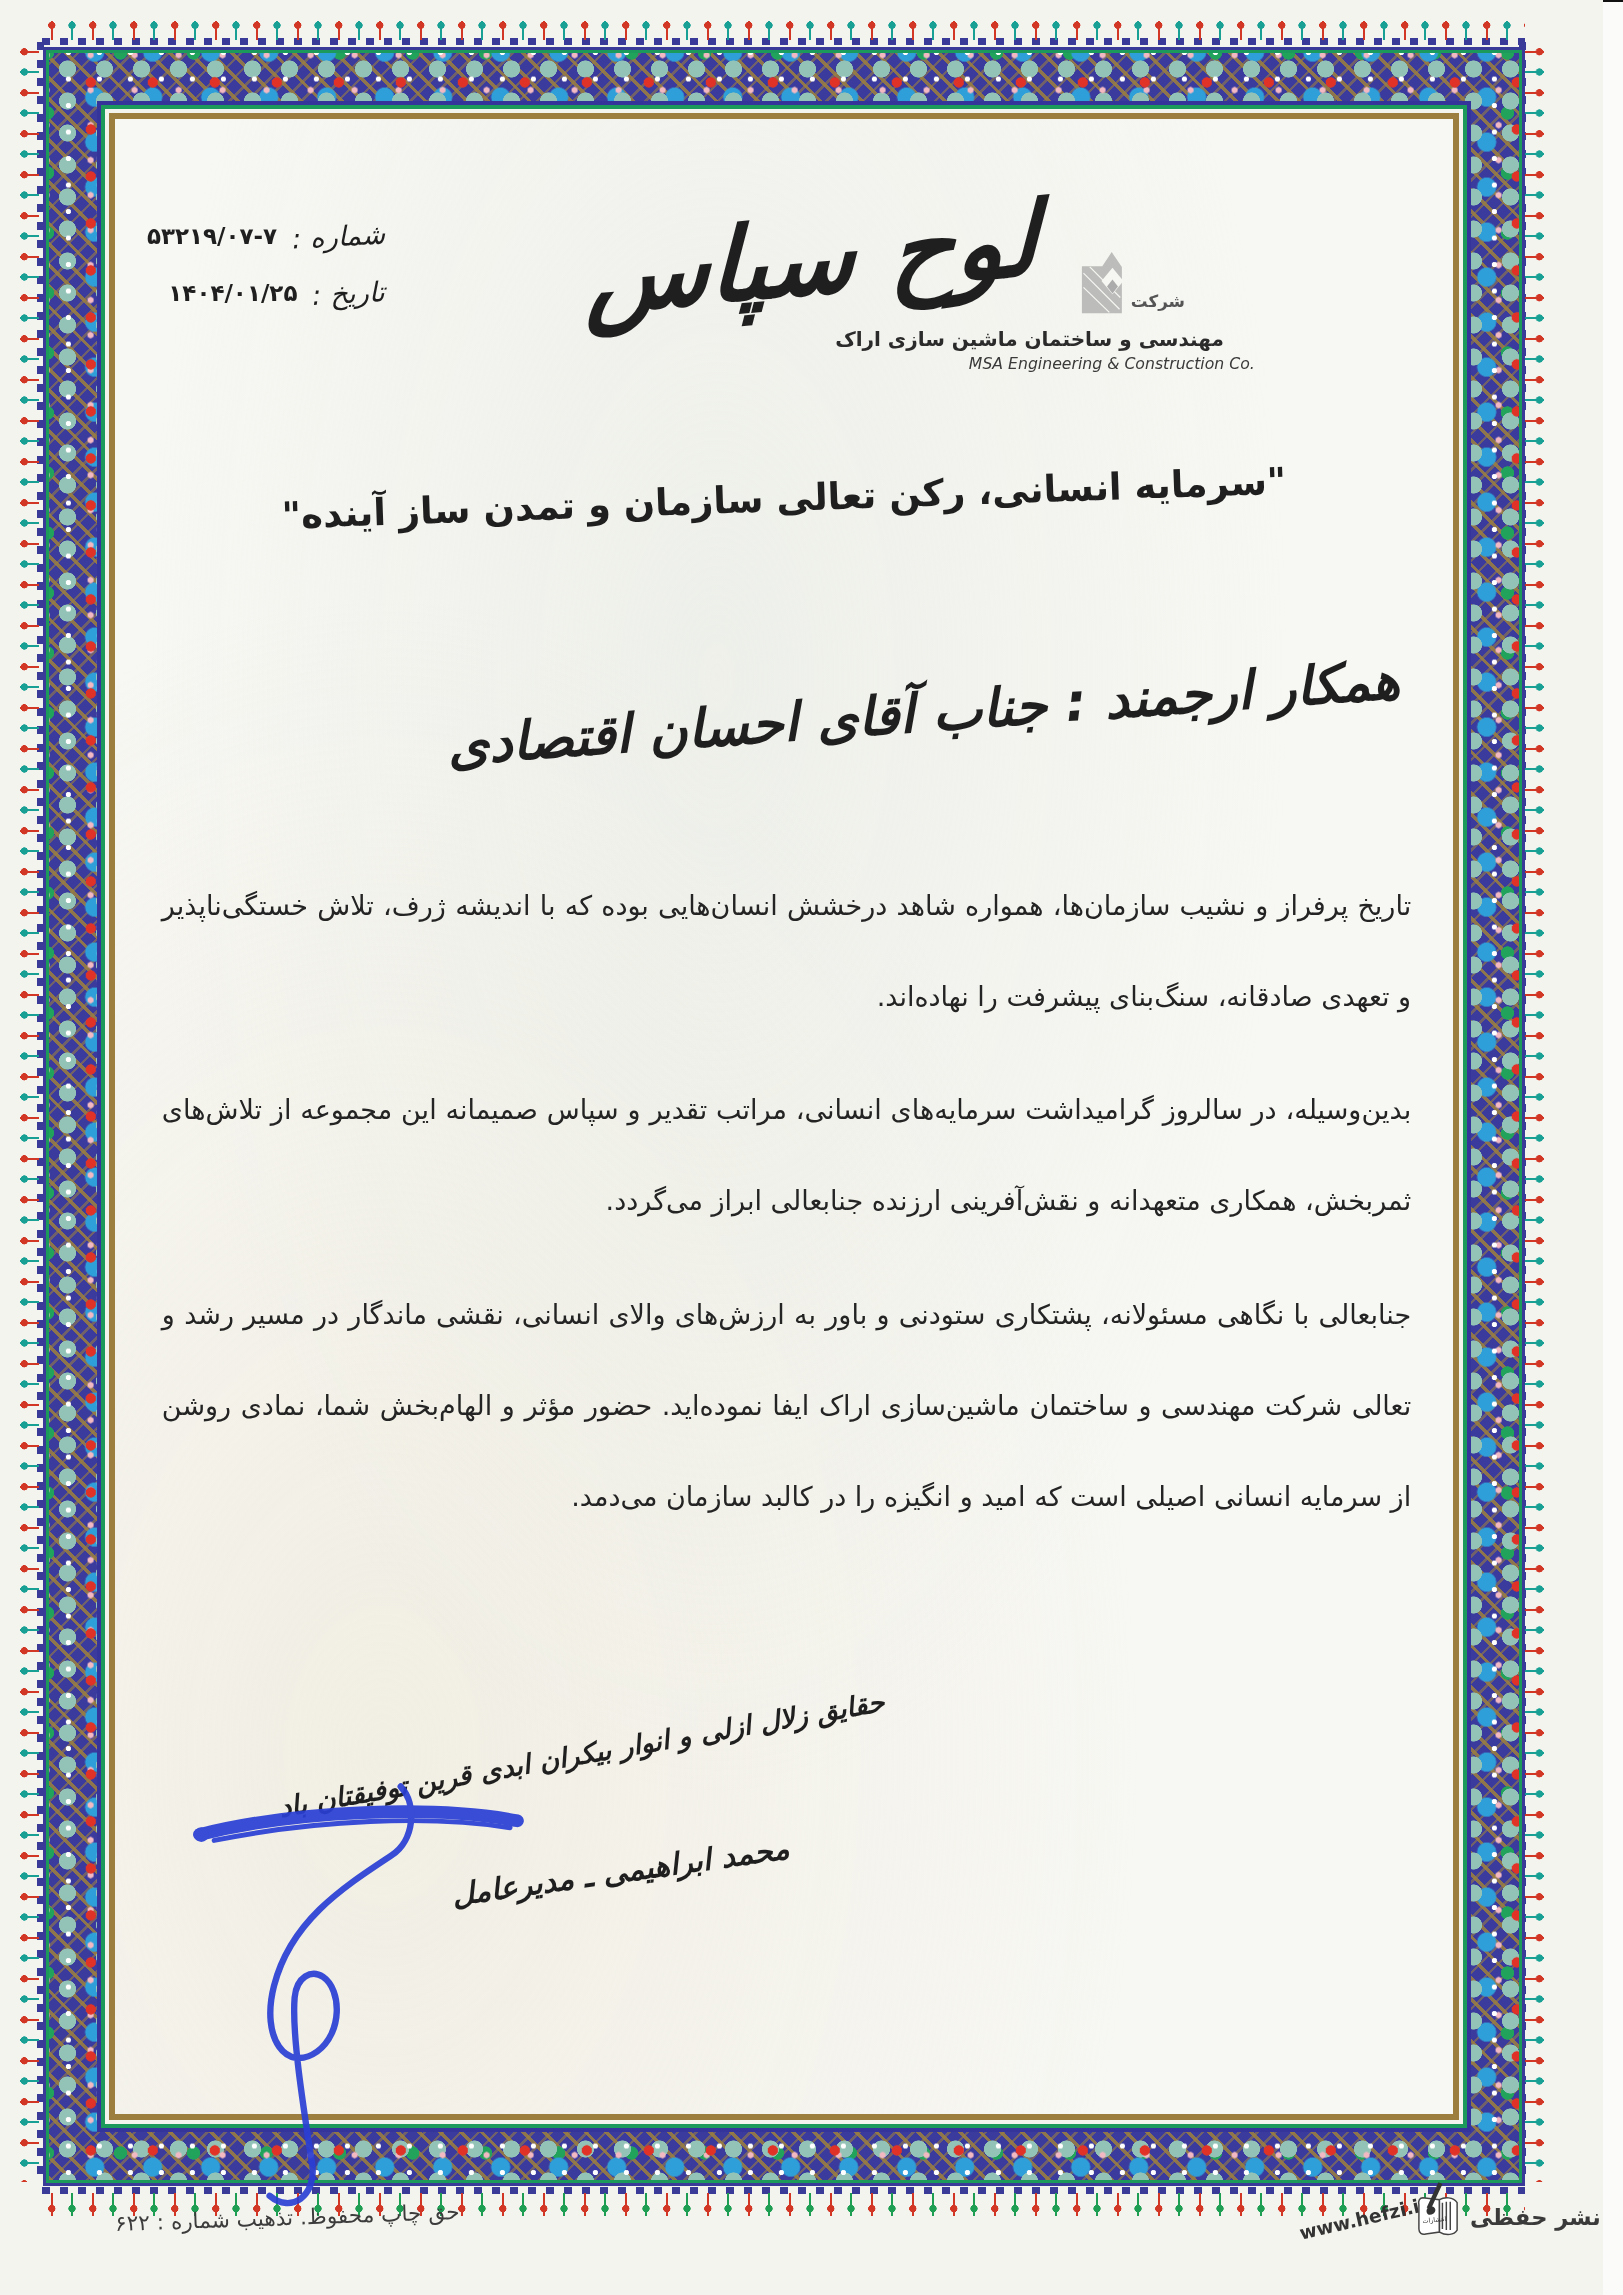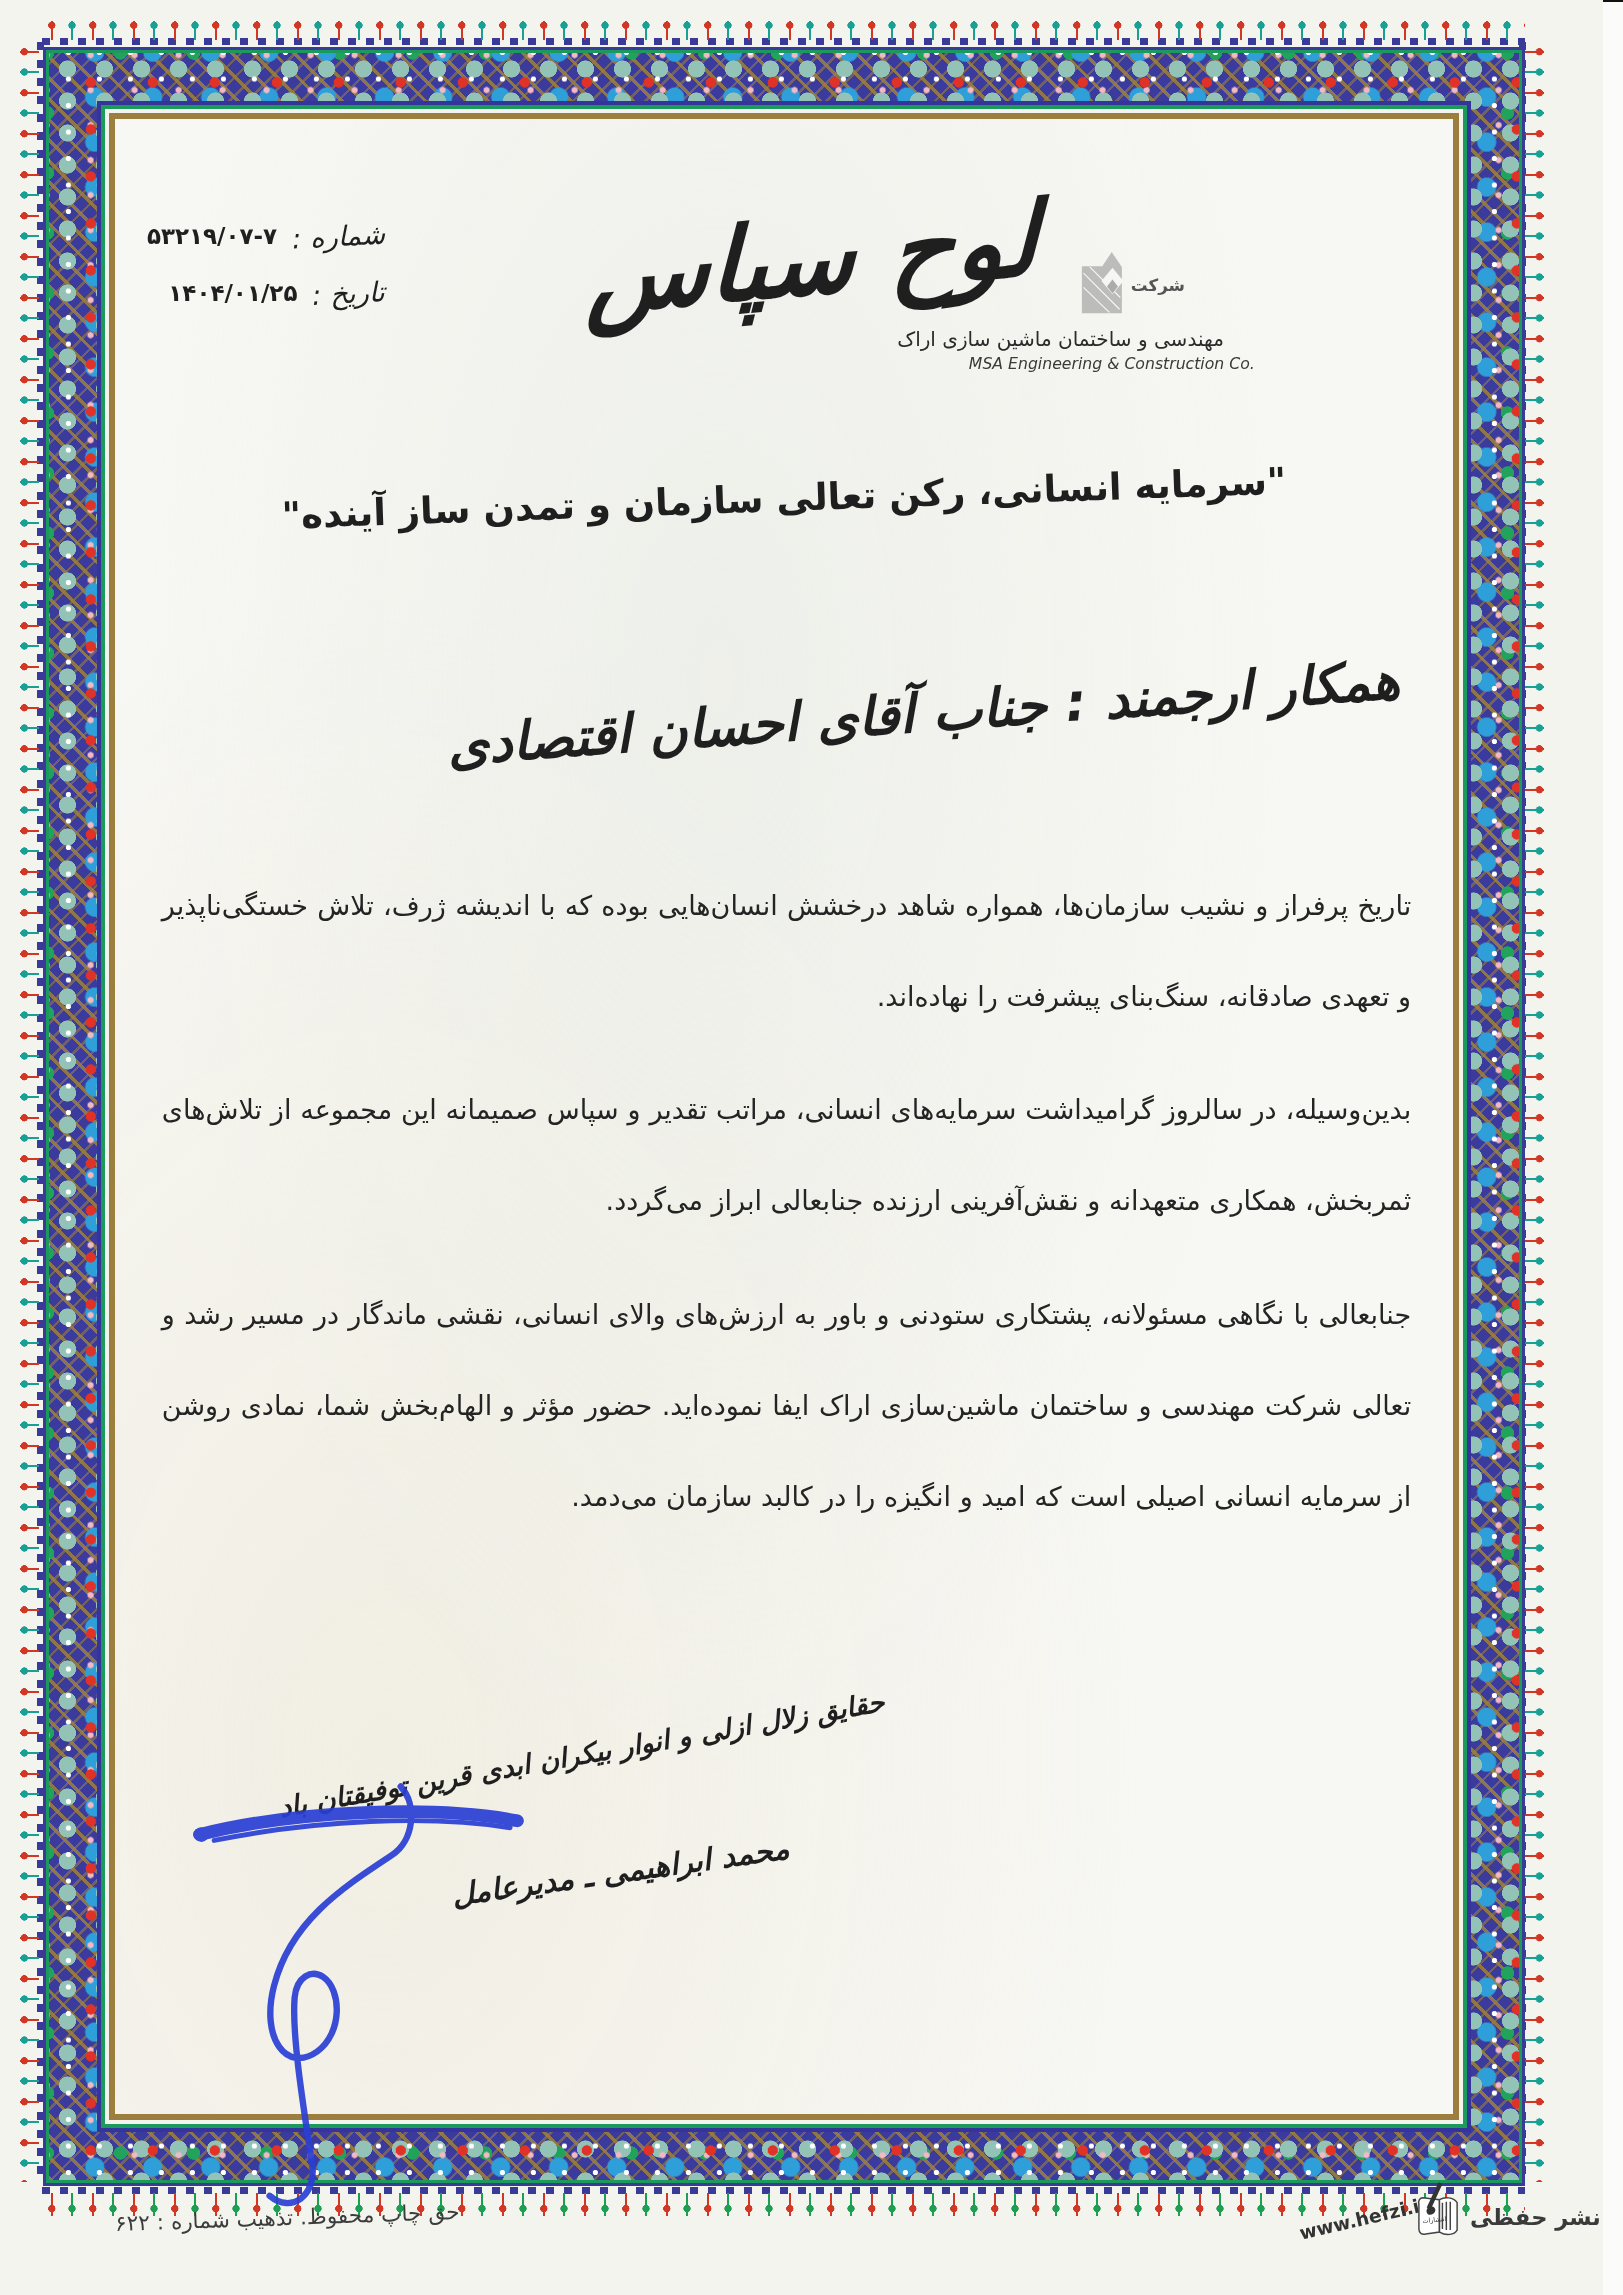--- a/index.html
+++ b/index.html
@@ -89,22 +89,22 @@
   .meta-label{font-size:27.5px;font-style:italic;transform:rotate(-3deg);white-space:nowrap;}
   .meta-value{font-size:23px;font-weight:bold;white-space:nowrap;letter-spacing:1px;}
 
   .title{position:absolute;left:481px;top:69px;width:442px;text-align:center;
     font-size:101px;font-weight:bold;font-style:italic;
     transform:rotate(-5deg) skewX(-6deg);line-height:1.4;white-space:nowrap;}
 
   .company{position:absolute;left:854px;top:127px;width:255px;text-align:center;direction:rtl;}
   .company .logo-wrap{position:relative;height:74px;margin-bottom:6.9px;}
   .company .msa-logo{position:absolute;left:109px;top:0;}
-  .company .sherkat{position:absolute;left:162px;top:29px;font-size:16.7px;font-weight:bold;color:#555;}
-  .co-fa{font-size:20px;font-weight:normal;white-space:nowrap;color:#2b2b2b;}
+  .company .sherkat{position:absolute;left:162px;top:45px;font-size:16.7px;font-weight:bold;color:#555;}
+  .co-fa{font-size:20px;font-weight:bold;white-space:nowrap;color:#2b2b2b;}
   .co-en{font-size:15.7px;font-weight:normal;direction:ltr;color:#3a3a3a;margin-top:2.9px;white-space:nowrap;font-style:italic;}
 
   .quote{position:absolute;left:50%;top:358px;transform:translateX(-50%) rotate(-2deg);
     width:1031px;text-align:center;font-size:37px;font-weight:bold;white-space:nowrap;}
 
   .addressee{position:absolute;right:54px;top:530px;
     font-size:53px;font-weight:bold;font-style:italic;
     transform:rotate(-4deg);transform-origin:right center;white-space:nowrap;}
 
   .body-text{position:absolute;right:42px;left:47px;top:741px;

